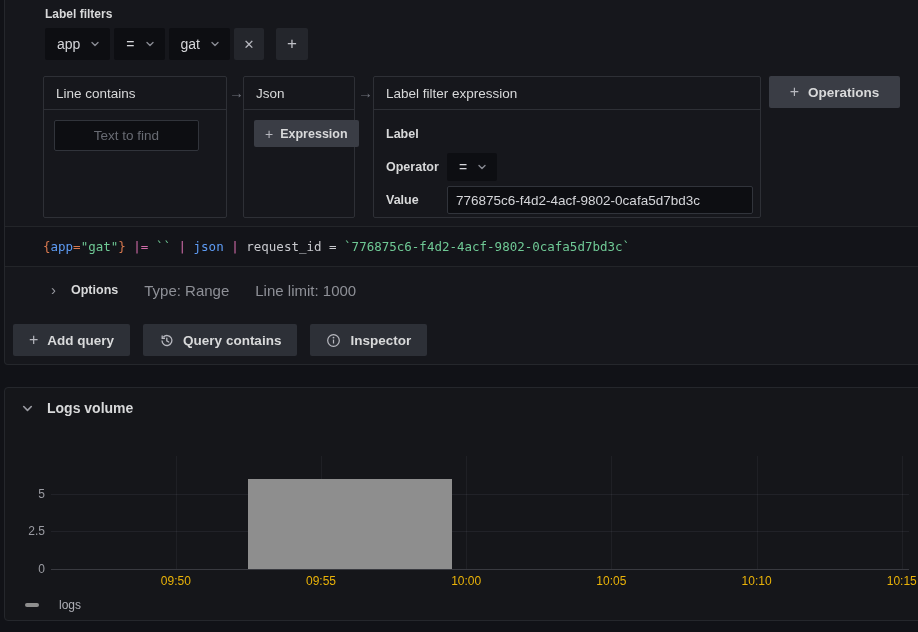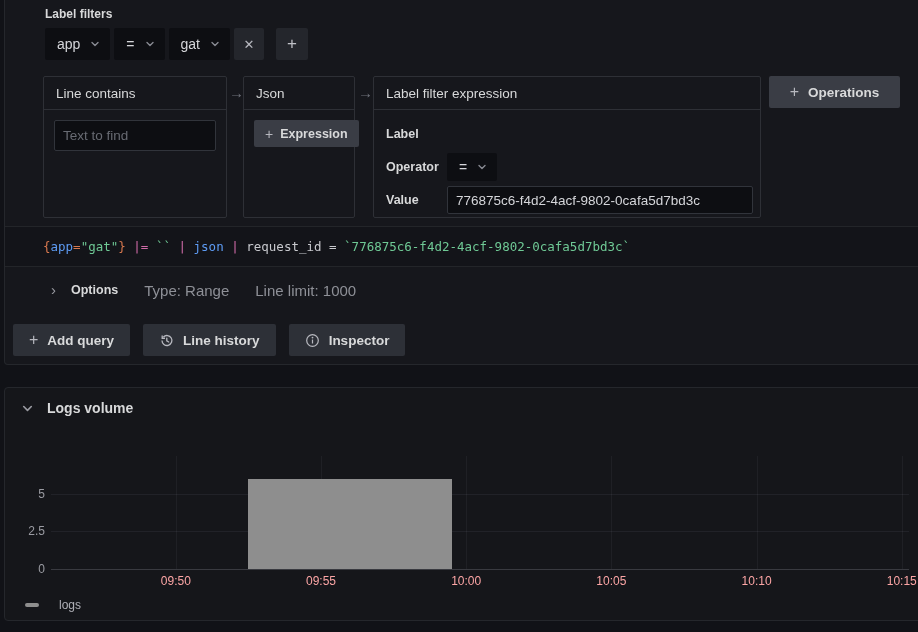--- a/index.html
+++ b/index.html
@@ -27,21 +27,21 @@
     padding:0 12px; font-size:13.5px; color:#d8d9da; }
   .box-line-contains { left:38px; width:184px; }
   .box-json { left:238px; width:112px; }
   .box-lfe { left:368px; width:388px; }
 
   .flow-arrow { position:absolute; top:86px; font-size:15px; color:#6f727b; }
 
   .text-input { background:#0d0e12; border:1px solid #31343b; border-radius:2px; color:#d5d6da;
     font-size:13.5px; padding:0 8px; font-family:"Liberation Sans", sans-serif; }
   .text-input::placeholder { color:#686b73; }
-  .box-line-contains .text-input { position:absolute; left:10px; top:43px; width:162px; height:31px; }
+  .box-line-contains .text-input { position:absolute; left:10px; top:43px; width:145px; height:31px;text-align:center; }
 
   .expr-btn { position:absolute; left:10px; top:43px; height:27px; padding:0 11px; background:#3a3d45;
     border:none; border-radius:2px; color:#d8d9da; font-size:12.5px; font-weight:700; cursor:pointer;
     display:flex; align-items:center; gap:7px; }
   .expr-btn .plus-glyph { font-weight:400; font-size:14px; color:#b7b8bf; }
 
   .lfe-row { position:absolute; left:12px; display:flex; align-items:center; height:28px; }
   .lfe-row .f-label { width:61px; font-size:12.5px; font-weight:700; color:#d8d9da; }
   .lfe-row .text-input { height:28px; }
   .op-select { height:28px; }
@@ -77,21 +77,21 @@
 
   .chart { position:absolute; left:0; top:0; width:100%; height:100%; }
   .plot { position:absolute; left:46px; top:68px; width:858px; height:113px; }
   .gridline-h { position:absolute; left:0; width:100%; height:1px; background:rgba(204,204,220,0.07); }
   .gridline-h.baseline { background:rgba(204,204,220,0.20); }
   .gridline-v { position:absolute; top:0; height:100%; width:1px; background:rgba(204,204,220,0.06); }
   .bar { position:absolute; bottom:0; }
   .y-axis { position:absolute; left:0; top:68px; width:40px; height:113px; }
   .y-tick { position:absolute; right:0; transform:translateY(-50%); font-size:12px; color:#9a9ba2; }
   .x-axis { position:absolute; left:46px; top:186px; width:858px; height:16px; }
-  .x-tick { position:absolute; transform:translateX(-50%); font-size:12px; color:#fca5a5; }
+  .x-tick { position:absolute; transform:translateX(-50%); font-size:12px; color:#eab308; }
   .legend { position:absolute; left:20px; top:210px; display:flex; align-items:center; gap:20px; cursor:pointer; }
   .legend .swatch { width:14px; height:4px; border-radius:2px; }
   .legend .legend-label { font-size:12px; color:#b0b1b8; }
 </style>
 </head>
 <body>
 
 <div class="screen">
 
   <section class="query-panel">
@@ -182,21 +182,21 @@
         <span>Add query</span>
       </button>
       <button class="action-btn">
         <span class="icon">
           <svg width="15" height="15" viewBox="0 0 16 16">
               <path d="M3.2 8a5.3 5.3 0 1 0 1.5-3.7" fill="none" stroke="currentColor" stroke-width="1.4"></path>
               <path d="M3.4 2.6v3h3" fill="none" stroke="currentColor" stroke-width="1.4"></path>
               <path d="M8.3 5.4v3l2.1 1.2" fill="none" stroke="currentColor" stroke-width="1.4" stroke-linecap="round"></path>
             </svg>
         </span>
-        <span>Line history</span>
+        <span>Query contains</span>
       </button>
       <button class="action-btn">
         <span class="icon">
           <svg width="15" height="15" viewBox="0 0 16 16">
               <circle cx="8" cy="8" r="6.2" fill="none" stroke="currentColor" stroke-width="1.3"></circle>
               <rect x="7.35" y="7" width="1.3" height="4.2" fill="currentColor"></rect>
               <circle cx="8" cy="4.9" r="0.95" fill="currentColor"></circle>
             </svg>
         </span>
         <span>Inspector</span>

